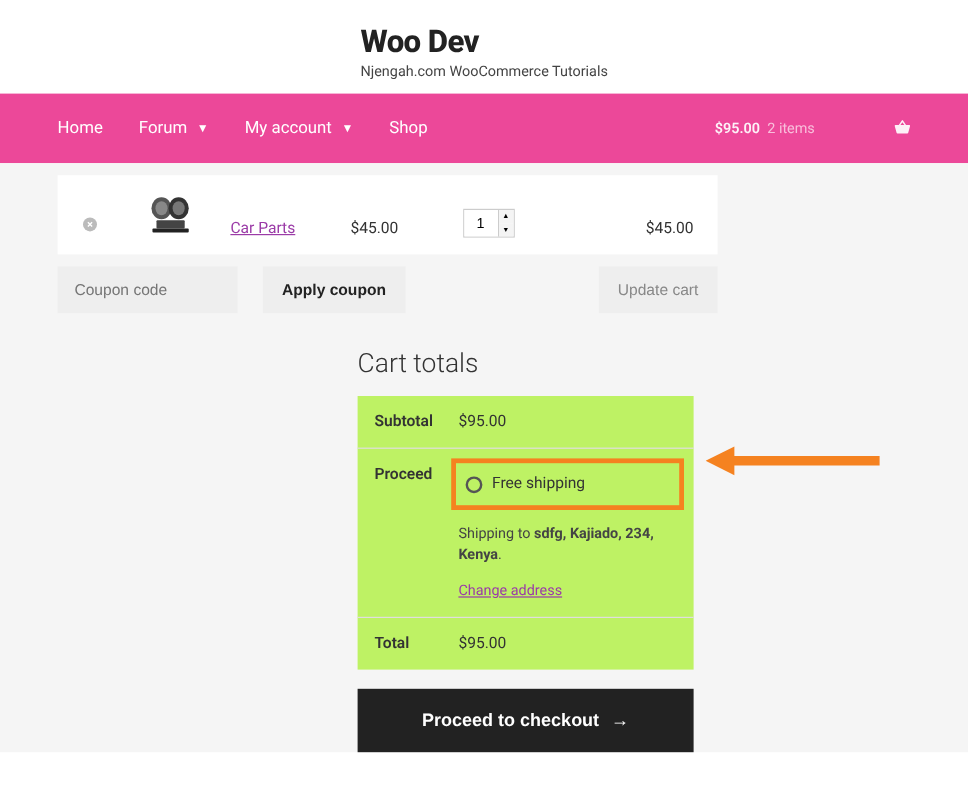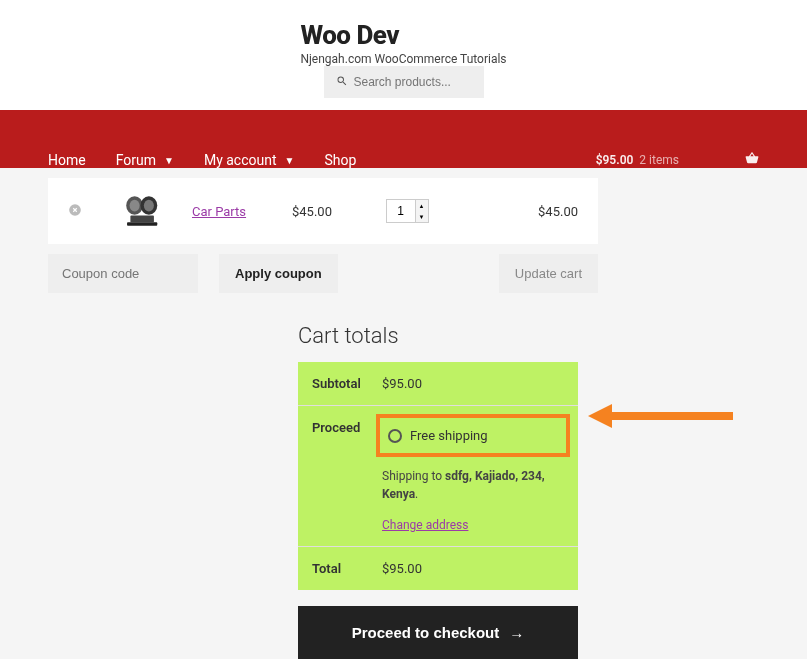--- a/index.html
+++ b/index.html
@@ -3,31 +3,31 @@
   <meta charset="utf-8">
   <style>
     * { margin: 0; padding: 0; box-sizing: border-box; }
     body { font-family: -apple-system, BlinkMacSystemFont, "Segoe UI", Roboto, sans-serif; background: #fff; color: #333; font-size: 14px; }
     .top-bar { display: flex; justify-content: flex-end; align-items: center; padding: 20px 48px 12px; flex-direction: column; }
     .brand-title { font-size: 26px; font-weight: 800; color: #222; letter-spacing: -0.5px; }
     .brand-sub { font-size: 12px; color: #444; margin-top: 2px; }
     .search-box { background: #eee; display: flex; align-items: center; padding: 8px 12px; width: 160px; }
     .search-box svg { width: 12px; height: 12px; fill: #555; margin-right: 6px; }
     .search-box input { border: none; background: transparent; outline: none; font-size: 12px; color: #888; width: 100%; }
-    .nav-bar { background: #b91c1c; display: flex; align-items: flex-end; padding: 0 48px; height: 58px; color: #fff; }
+    .nav-bar { background: #ec4899; display: flex; align-items: center; padding: 0 48px; height: 58px; color: #fff; }
     .nav-item { margin-right: 30px; font-size: 14px; display: flex; align-items: center; gap: 8px; cursor: pointer; }
     .nav-spacer { flex: 1; }
     .cart-summary { display: flex; align-items: center; gap: 6px; font-size: 12px; opacity: 0.92; }
     .cart-summary .amount { font-weight: 600; }
     .cart-summary .items { opacity: 0.7; }
     .basket-icon { width: 14px; height: 14px; fill: #fff; margin-left: 60px; }
     .chevron { font-size: 10px; }
     .content-wrap { display: flex; background: #f5f5f5; padding: 0 48px; }
     .main-col { flex: 1; max-width: 550px; margin-top: 10px; }
-    .cart-row { background: #fff; padding: 14px 20px; display: flex; align-items: center; margin-bottom: 6px; }
+    .cart-row { background: #fff; padding: 14px 20px; display: flex; align-items: flex-end; margin-bottom: 6px; }
     .remove-icon { width: 14px; height: 14px; }
     .product-thumb { margin: 0 28px 0 40px; width: 42px; height: 38px; display: flex; align-items: center; justify-content: center; }
     .product-thumb svg { width: 42px; height: 38px; }
     .product-link { color: #9b3ba7; text-decoration: underline; font-size: 13px; flex: 0 0 100px; }
     .price-col { width: 70px; font-size: 13px; color: #333; text-align: left; }
     .qty-col { width: 90px; display: flex; justify-content: center; }
     .qty-input { border: 1px solid #ccc; display: flex; align-items: stretch; height: 24px; }
     .qty-input input { width: 28px; border: none; text-align: center; font-size: 12px; outline: none; }
     .qty-spinners { display: flex; flex-direction: column; border-left: 1px solid #ccc; }
     .qty-spinners button { border: none; background: #f4f4f4; width: 12px; height: 12px; font-size: 6px; line-height: 1; cursor: pointer; padding: 0; }
@@ -55,28 +55,20 @@
     .checkout-btn { background: #222; color: #fff; border: none; width: 100%; padding: 18px; font-size: 15px; font-weight: 600; margin-top: 16px; cursor: pointer; display: flex; align-items: center; justify-content: center; gap: 10px; }
     .arrow-annotation { position: absolute; pointer-events: none; }
   </style>
 </head>
 <body>
 
 <div class="top-bar">
   <div>
     <div class="brand-title">Woo Dev</div>
     <div class="brand-sub">Njengah.com WooCommerce Tutorials</div>
-  </div>
-  <div class="search-box">
-    <span>
-      <svg viewBox="0 0 24 24">
-          <path d="M15.5 14h-.79l-.28-.27A6.471 6.471 0 0016 9.5 6.5 6.5 0 109.5 16c1.61 0 3.09-.59 4.23-1.57l.27.28v.79l5 4.99L20.49 19l-4.99-5zm-6 0C7.01 14 5 11.99 5 9.5S7.01 5 9.5 5 14 7.01 14 9.5 11.99 14 9.5 14z"></path>
-        </svg>
-    </span>
-    <input type="text" placeholder="Search products..." style="">
   </div>
 </div>
 
 <div class="nav-bar">
   <div class="nav-item">
       <span>Home</span>
     </div>
   <div class="nav-item">
       <span>Forum</span>
       <span class="chevron">▼</span>

